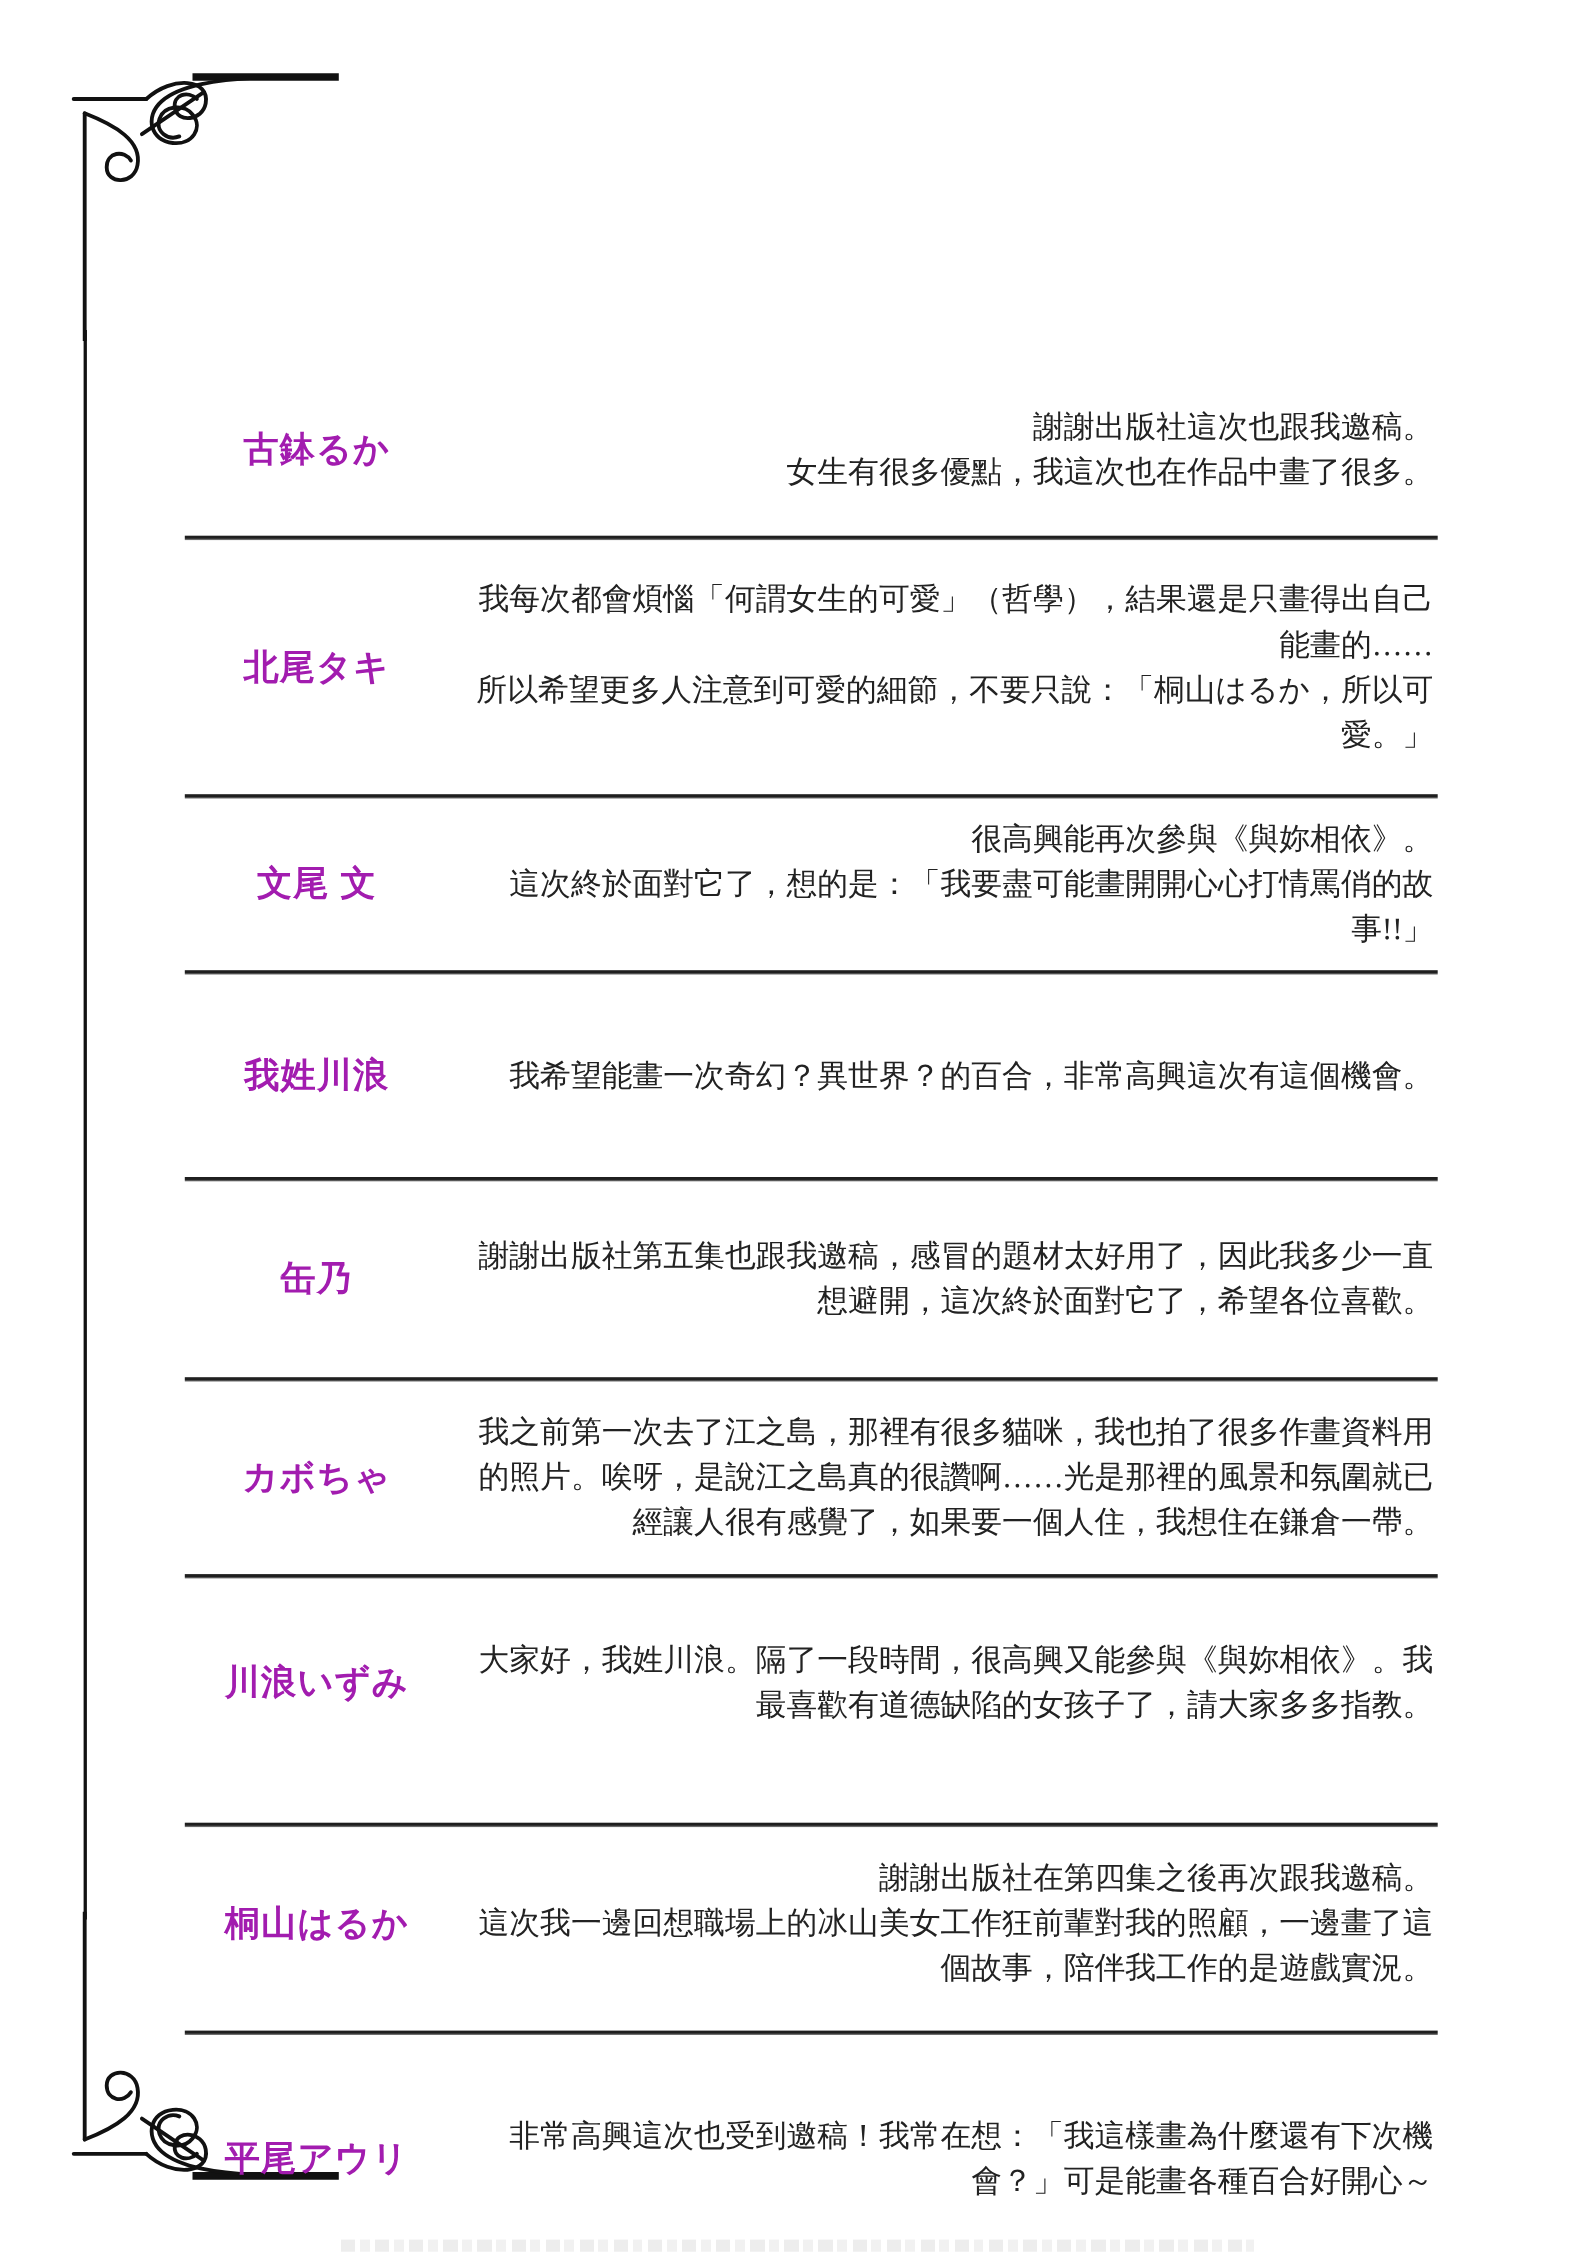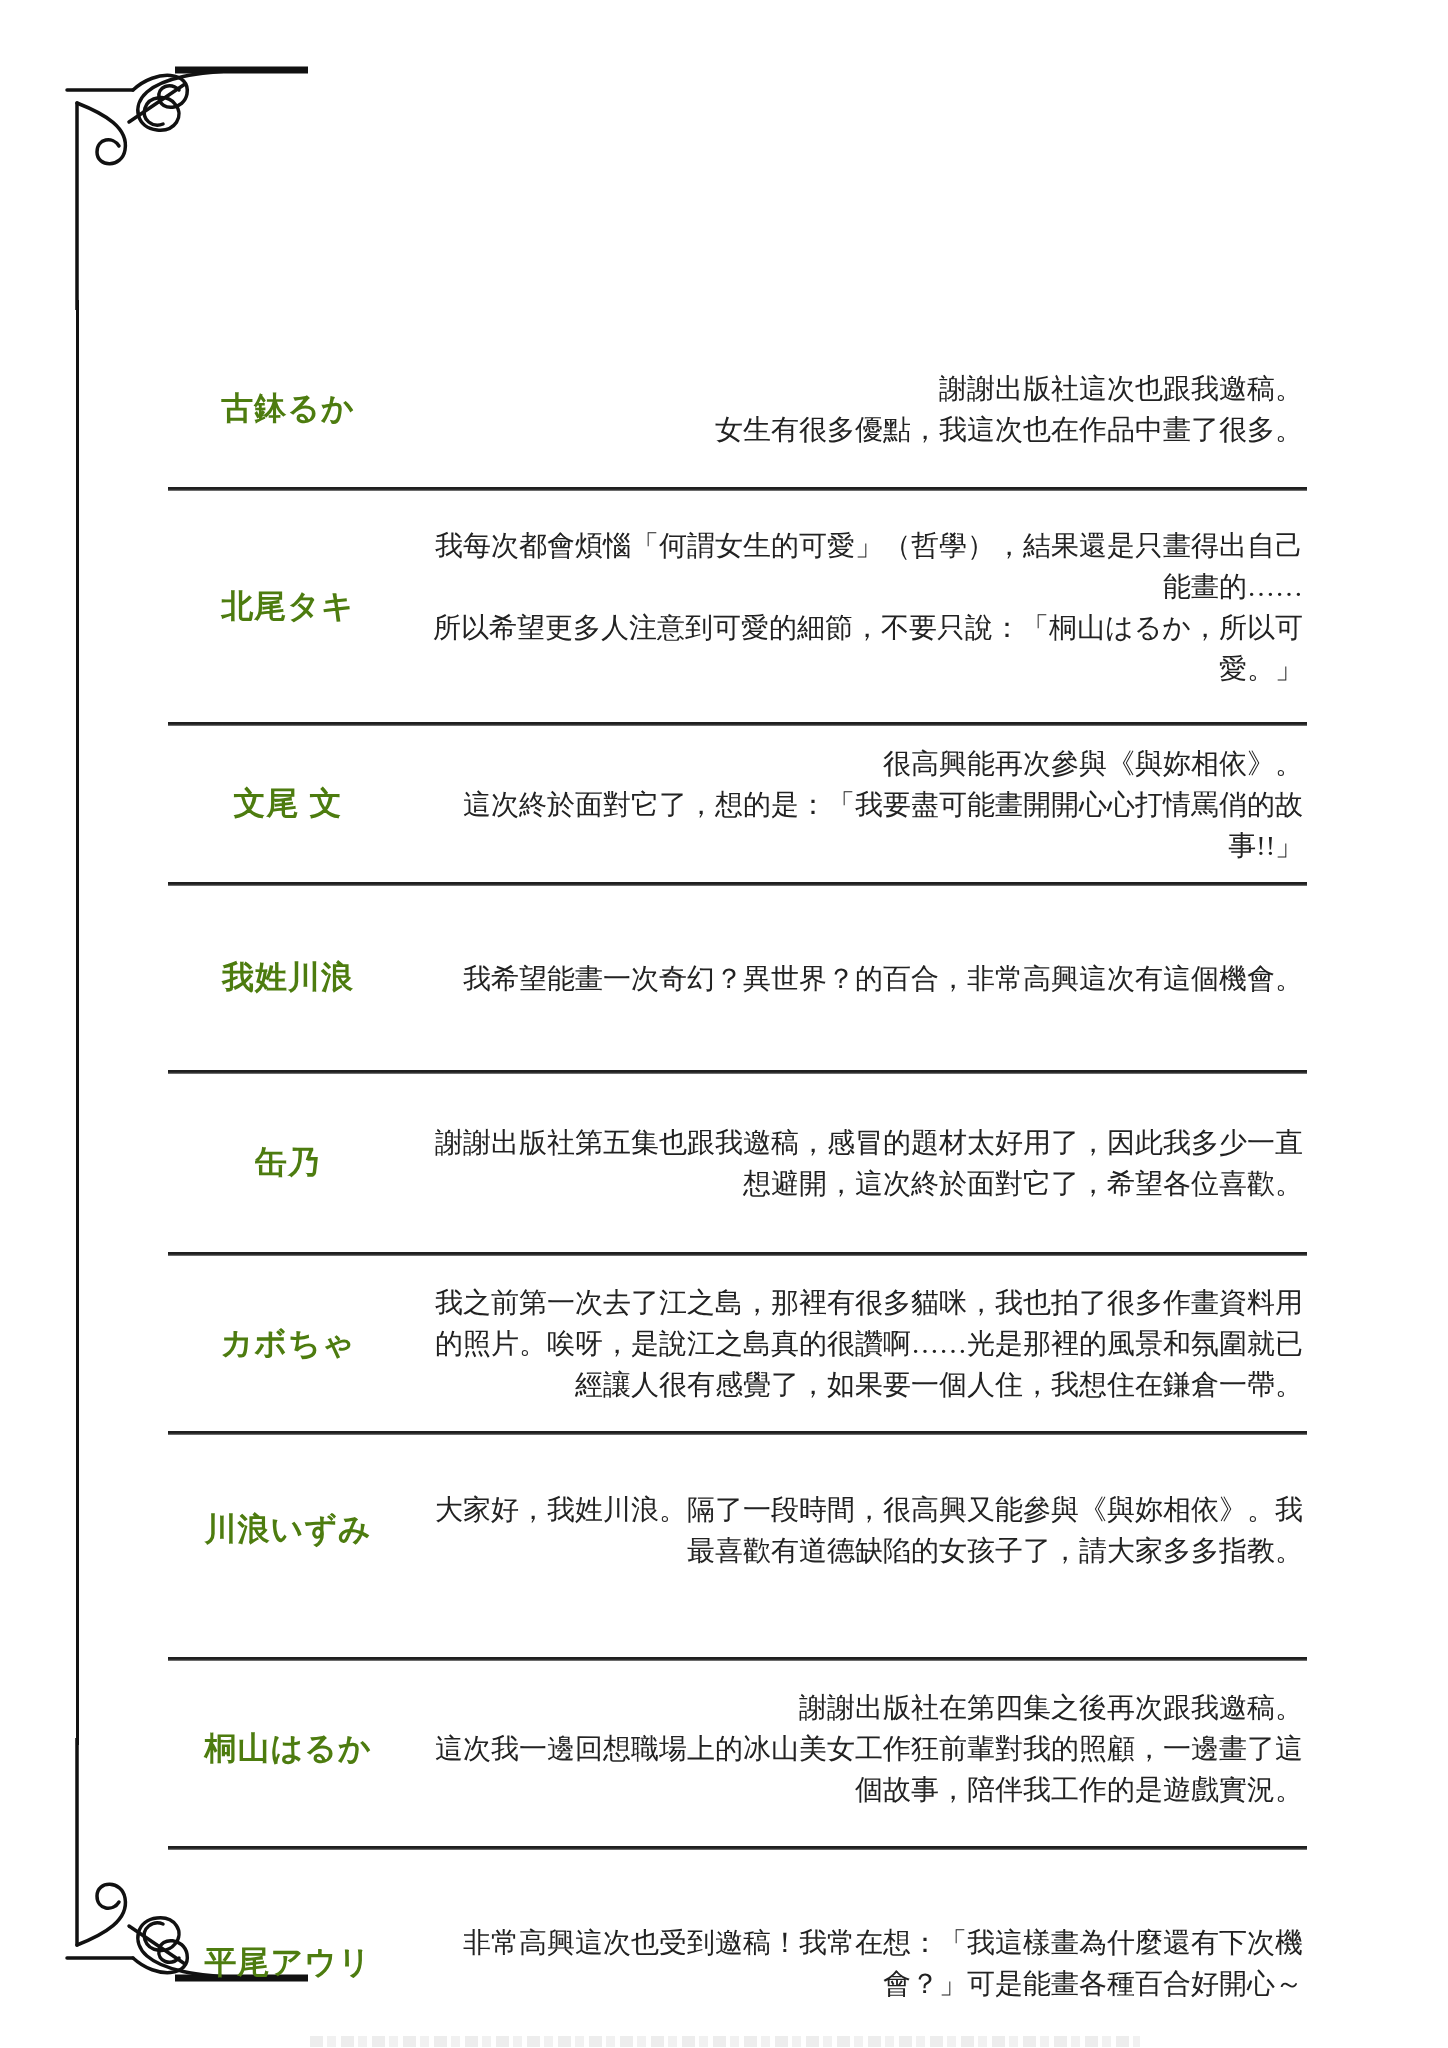--- a/index.html
+++ b/index.html
@@ -56,21 +56,21 @@
   .row-9 { height: 225px; }
 
   .name-cell {
     width: 240px;
     flex: 0 0 240px;
     text-align: center;
     font-family: "Liberation Sans", sans-serif;
     font-weight: bold;
     font-size: 32px;
     letter-spacing: 1px;
-    color: #4d7c0f;
+    color: #a21caf;
   }
   .comment-cell {
     width: 895px;
     flex: 0 0 895px;
     font-size: 28px;
     line-height: 41px;
     text-align: right;
     color: #222222;
     word-break: normal;
     overflow-wrap: break-word;

